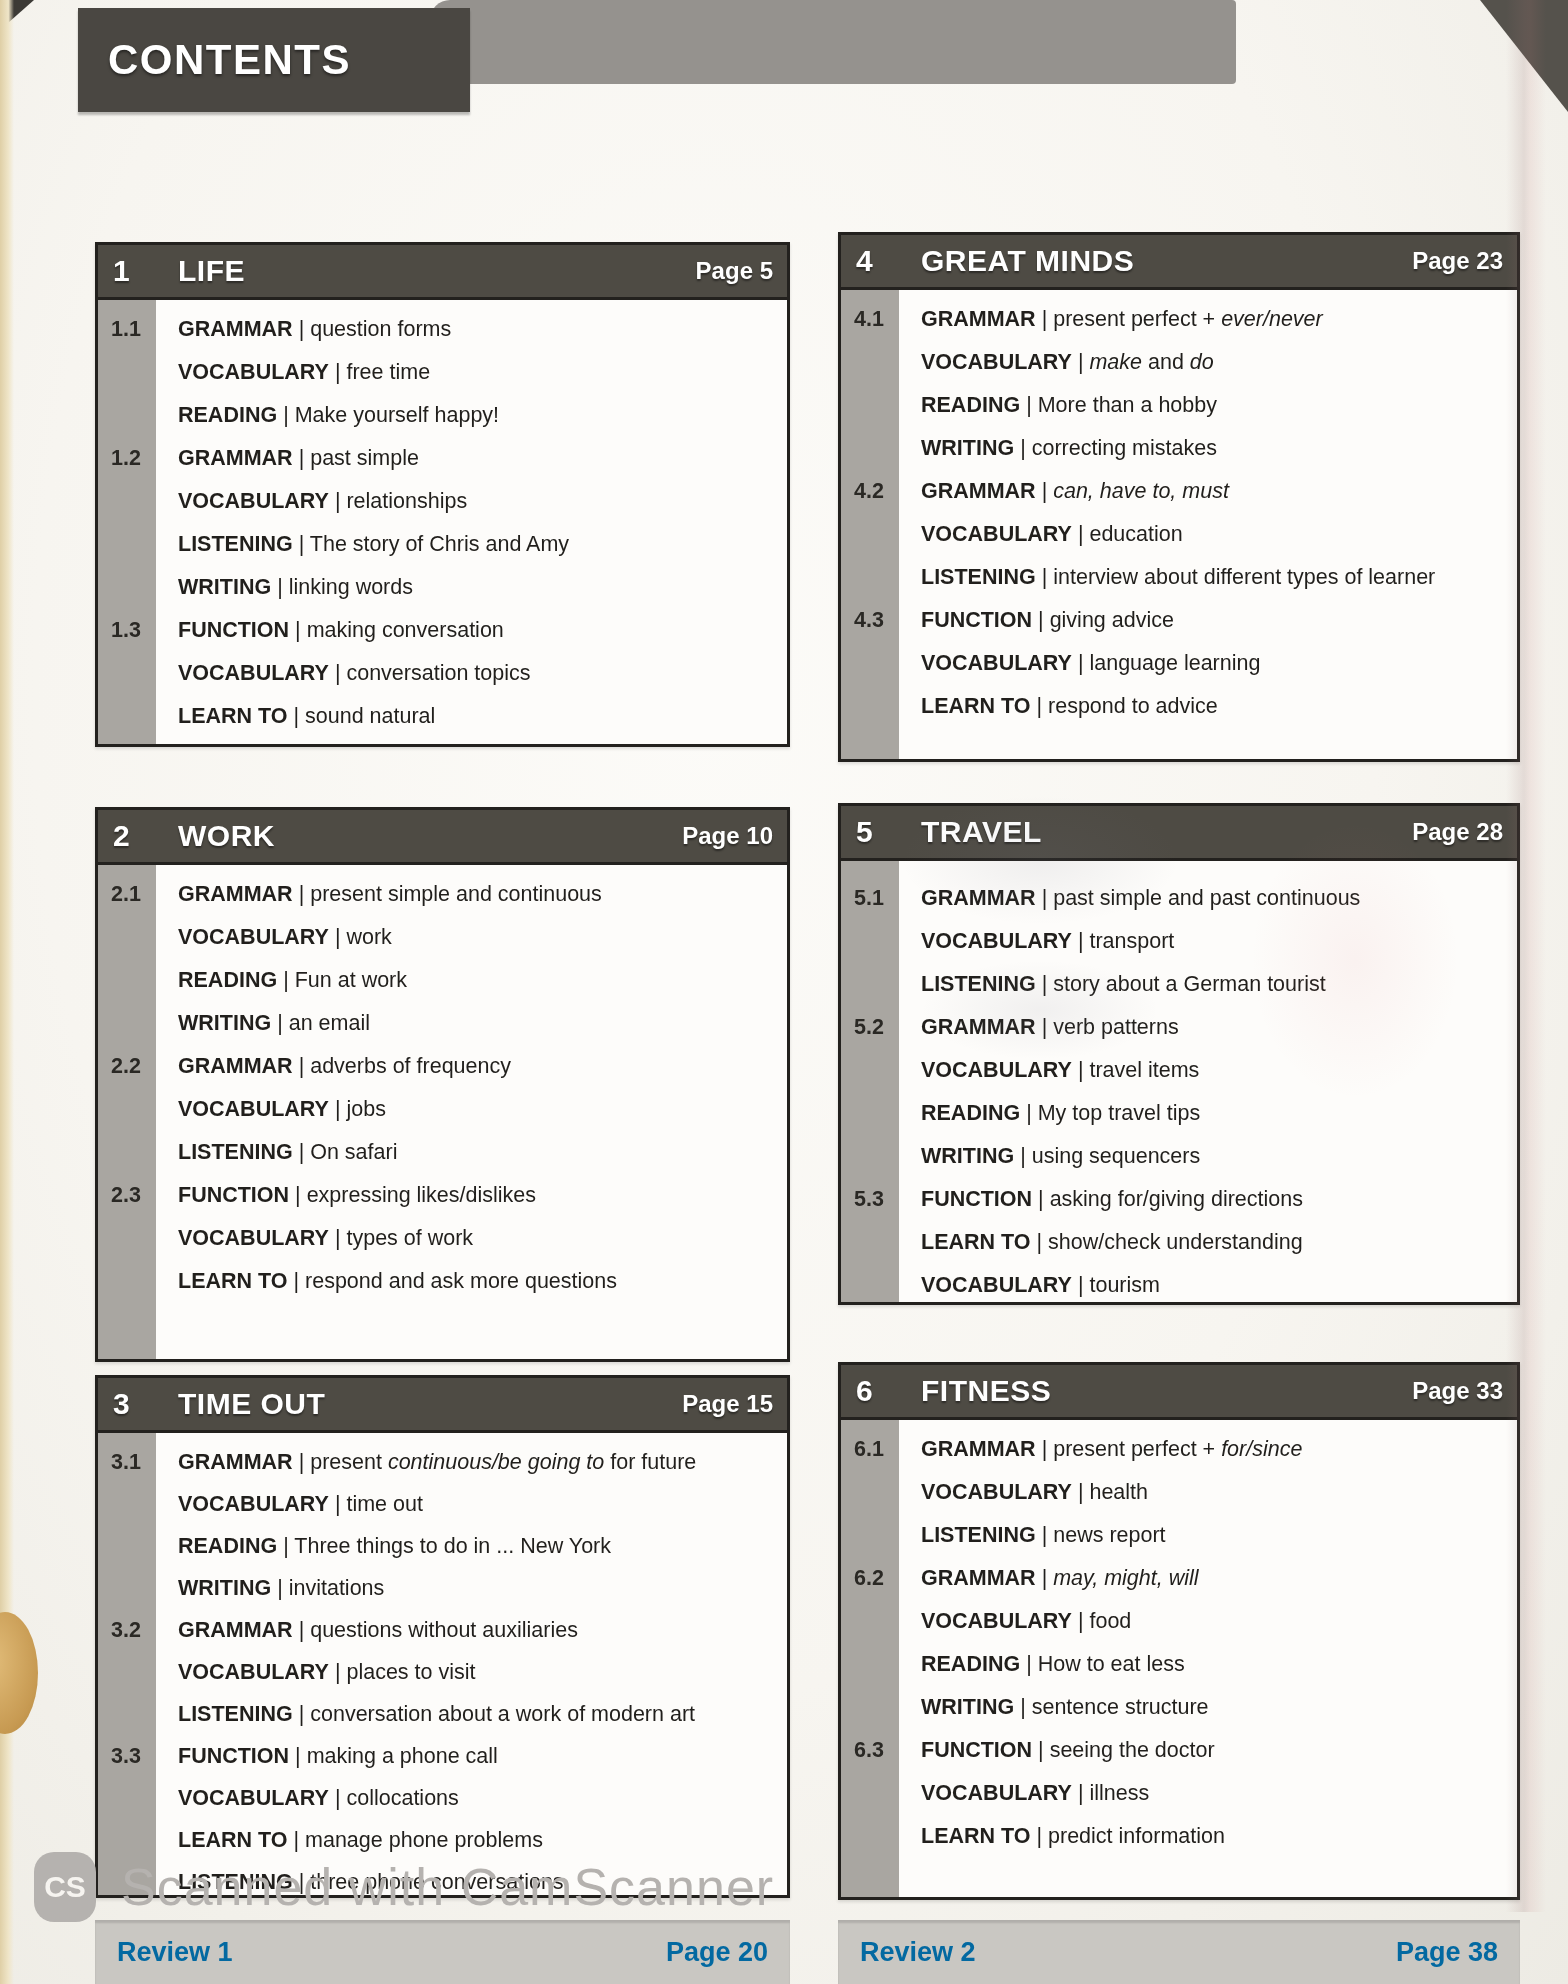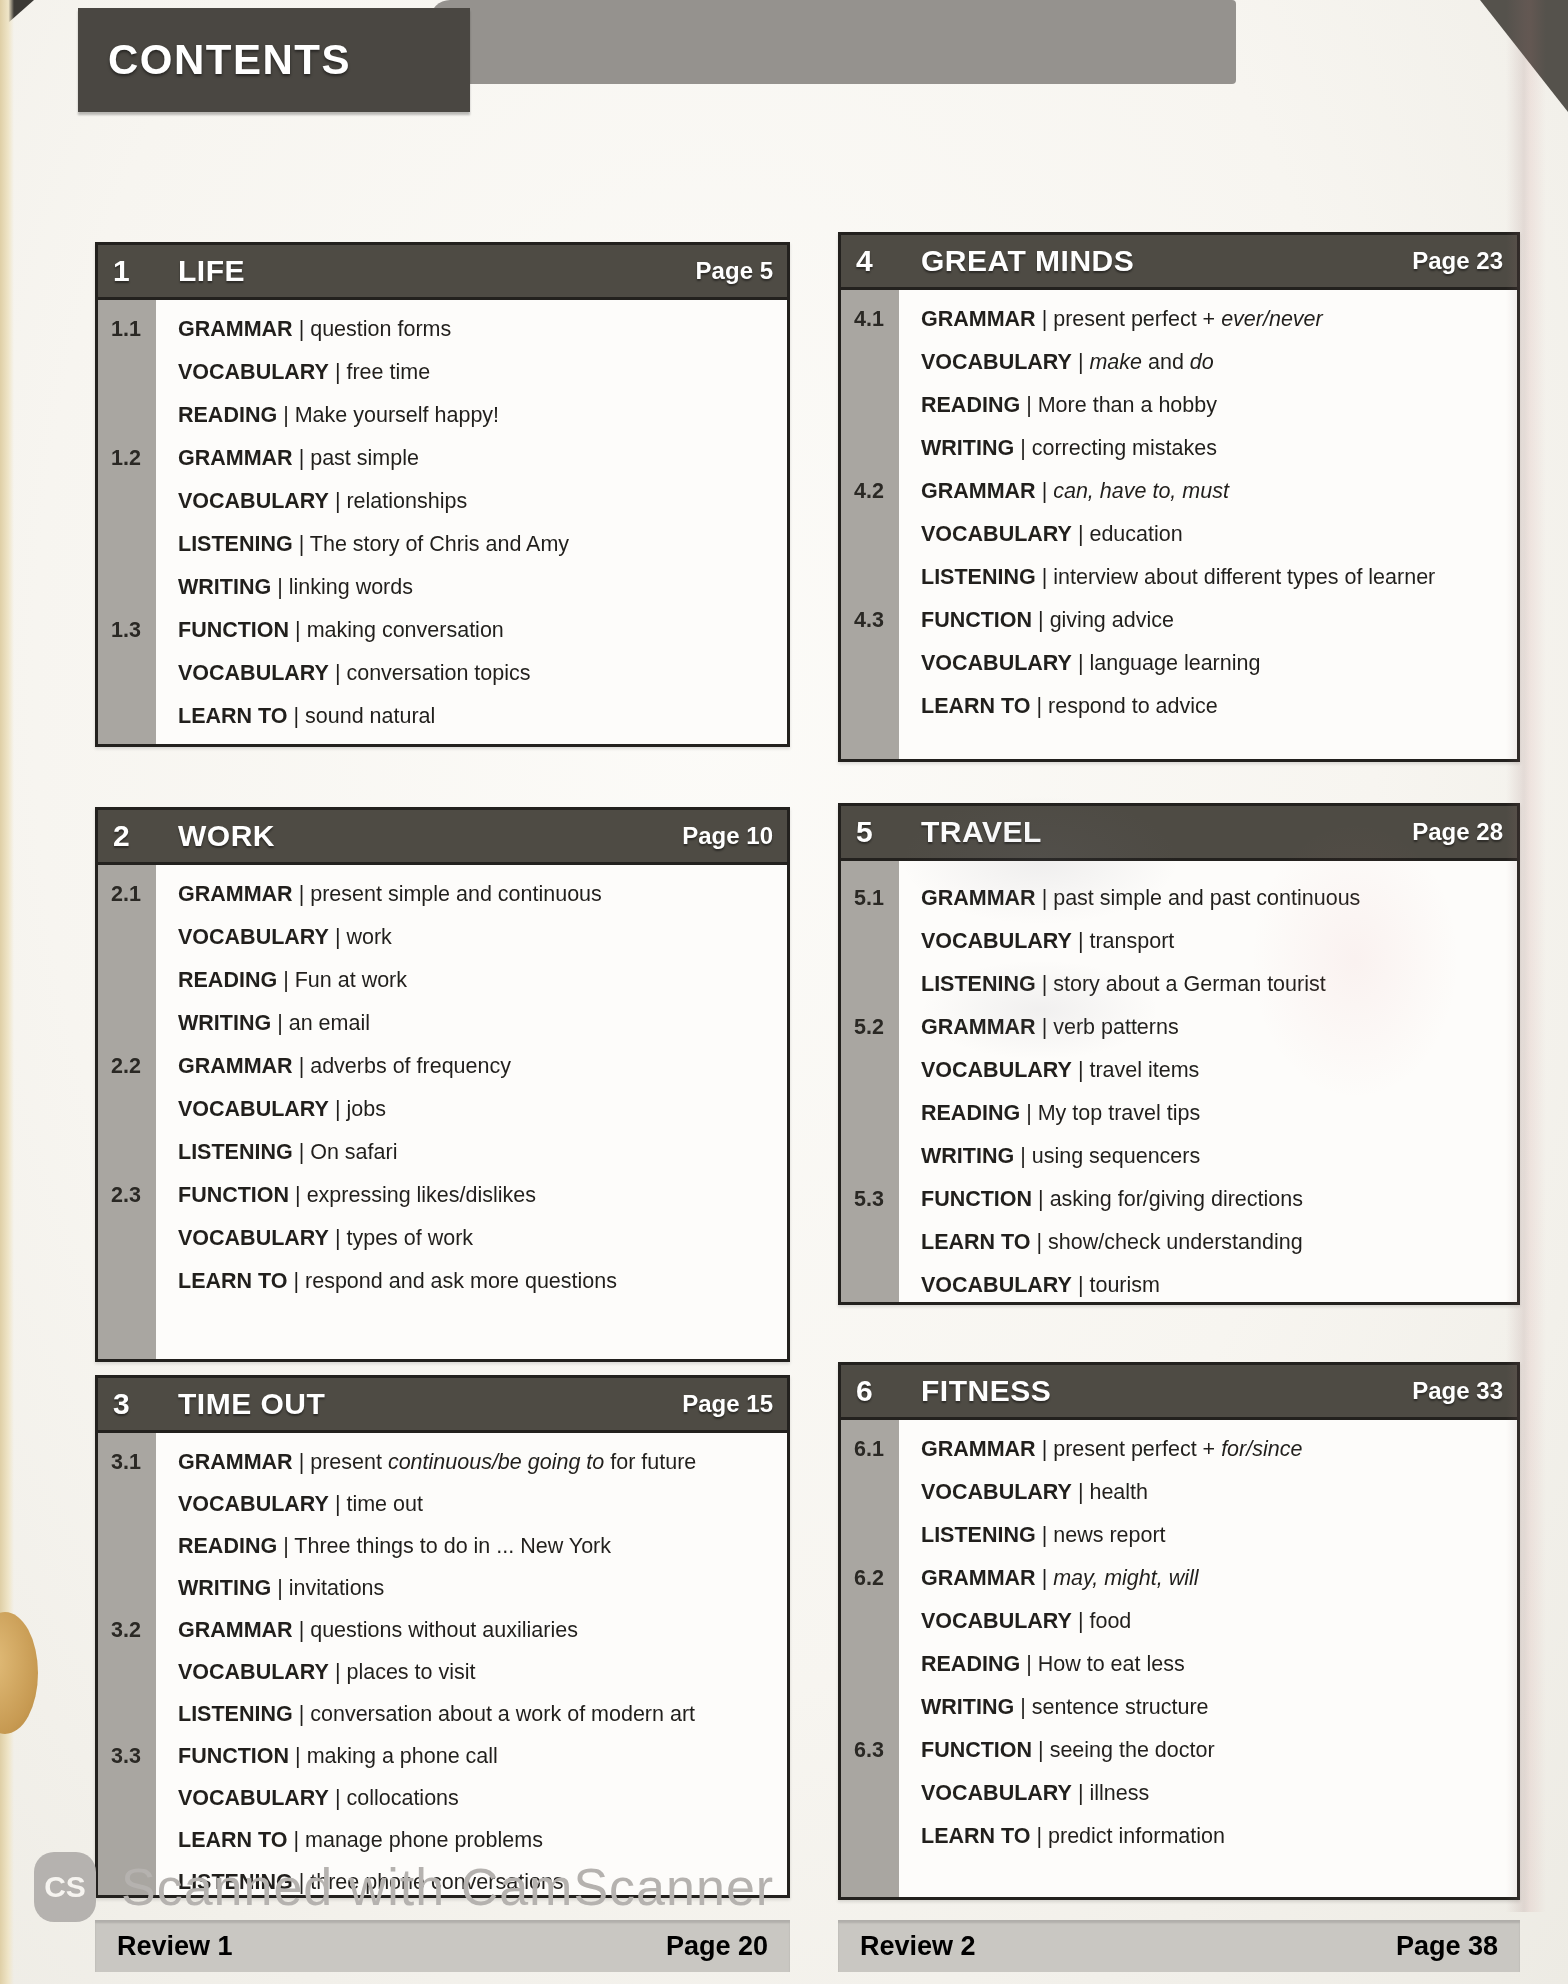--- a/index.html
+++ b/index.html
@@ -58,23 +58,23 @@
   .rows{position:relative;padding-top:8px;}
   .u5 .rows{padding-top:16px;}
   .row{display:flex;line-height:43px;font-size:21.5px;}
   .u3 .row{line-height:42px;}
   .code{flex:0 0 58px;padding-left:13px;font-weight:bold;box-sizing:border-box;color:#2a2824;}
   .entry{flex:1;padding-left:22px;white-space:nowrap;}
   .lbl{font-weight:bold;}
   .val i{font-style:italic;}
   
   .review{
-    position:absolute;top:1920px;height:52px;background:var(--review-bg,#c9c7c2);
+    position:absolute;top:1920px;height:64px;background:var(--review-bg,#c9c7c2);
     display:flex;align-items:center;justify-content:space-between;padding:0 22px;
-    box-sizing:border-box;font-size:27px;font-weight:bold;color:#000000;
+    box-sizing:border-box;font-size:27px;font-weight:bold;color:#0369a1;
     box-shadow:inset 0 3px 2px rgba(0,0,0,.12);
   }
   .review-1{left:95px;width:695px;}
   .review-2{left:838px;width:682px;}
   
   .watermark{position:absolute;left:34px;top:1852px;display:flex;align-items:center;gap:18px;z-index:8;}
   .wm-logo{
     width:62px;height:70px;background:var(--watermark-gray,#b5b2af);border-radius:20px;
     display:flex;align-items:center;justify-content:center;color:#f6f4f0;font-weight:bold;font-size:30px;
   }

